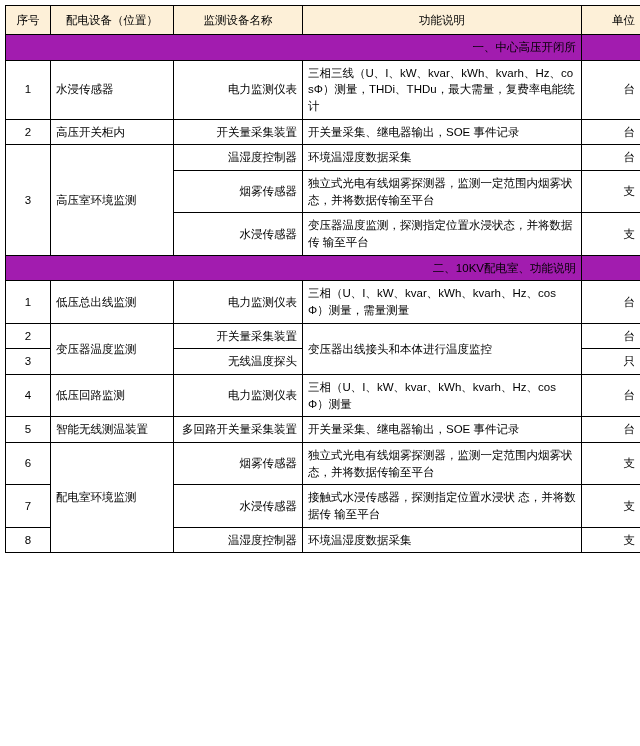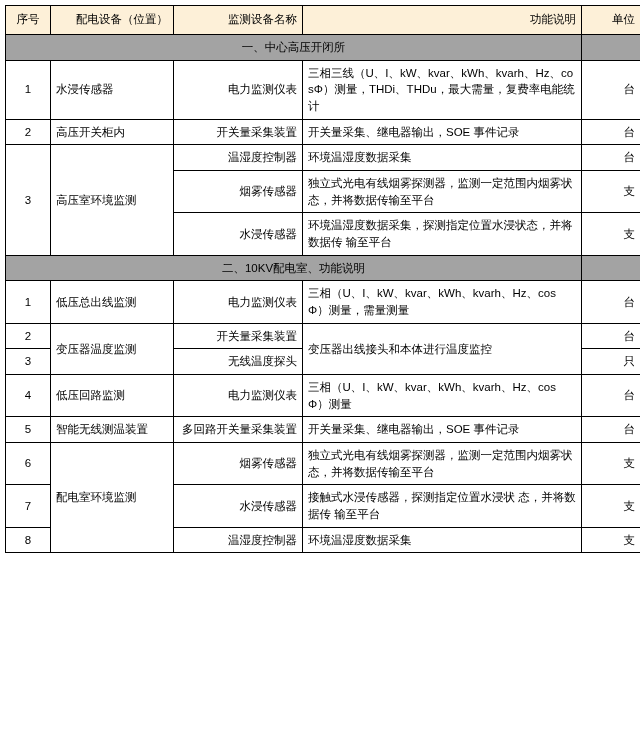--- a/index.html
+++ b/index.html
@@ -27,32 +27,31 @@
     vertical-align: middle;
     line-height: 1.45;
     font-weight: normal;
     word-break: break-all;
   }
   thead td {
     background: #fdf0d8;
     font-weight: bold;
     text-align: center;
     height: 20px;
-    font-family: Liberation Mono, monospace;
   }
   .col-no      { width: 34px;  text-align: center; }
   .col-dev     { width: 112px; text-align: left; }
   .col-mon     { width: 118px; text-align: right; }
   .col-func    { width: 268px; text-align: left; }
   .col-unit    { width: 48px;  text-align: right; }
-  thead .col-dev, thead .col-mon, thead .col-func { text-align: right; }
+  thead .col-dev, thead .col-mon, thead .col-func { text-align: center; }
   .section-row td {
-    background: #a3a3a3;
+    background: #a21caf;
     font-weight: bold;
-    text-align: center;
+    text-align: right;
     margin-top: 43px;
   }
   .vmid { vertical-align: middle; }
 </style>
 </head>
 <body>
 
 <table class="spec">
   <thead>
     <tr>
@@ -101,21 +100,21 @@
 
     <tr>
       <td class="col-mon">烟雾传感器</td>
       <td class="col-func">独立式光电有线烟雾探测器，监测一定范围内烟雾状态，并将数据传输至平台</td>
       <td class="col-unit">支</td>
 
     </tr>
 
     <tr>
       <td class="col-mon">水浸传感器</td>
-      <td class="col-func">环境温湿度数据采集，探测指定位置水浸状态，并将数据传 输至平台</td>
+      <td class="col-func">变压器温度监测，探测指定位置水浸状态，并将数据传 输至平台</td>
       <td class="col-unit">支</td>
 
     </tr>
 
     <tr class="section-row">
       <td colspan="4">二、10KV配电室、功能说明</td>
       <td></td>
 
     </tr>
 

